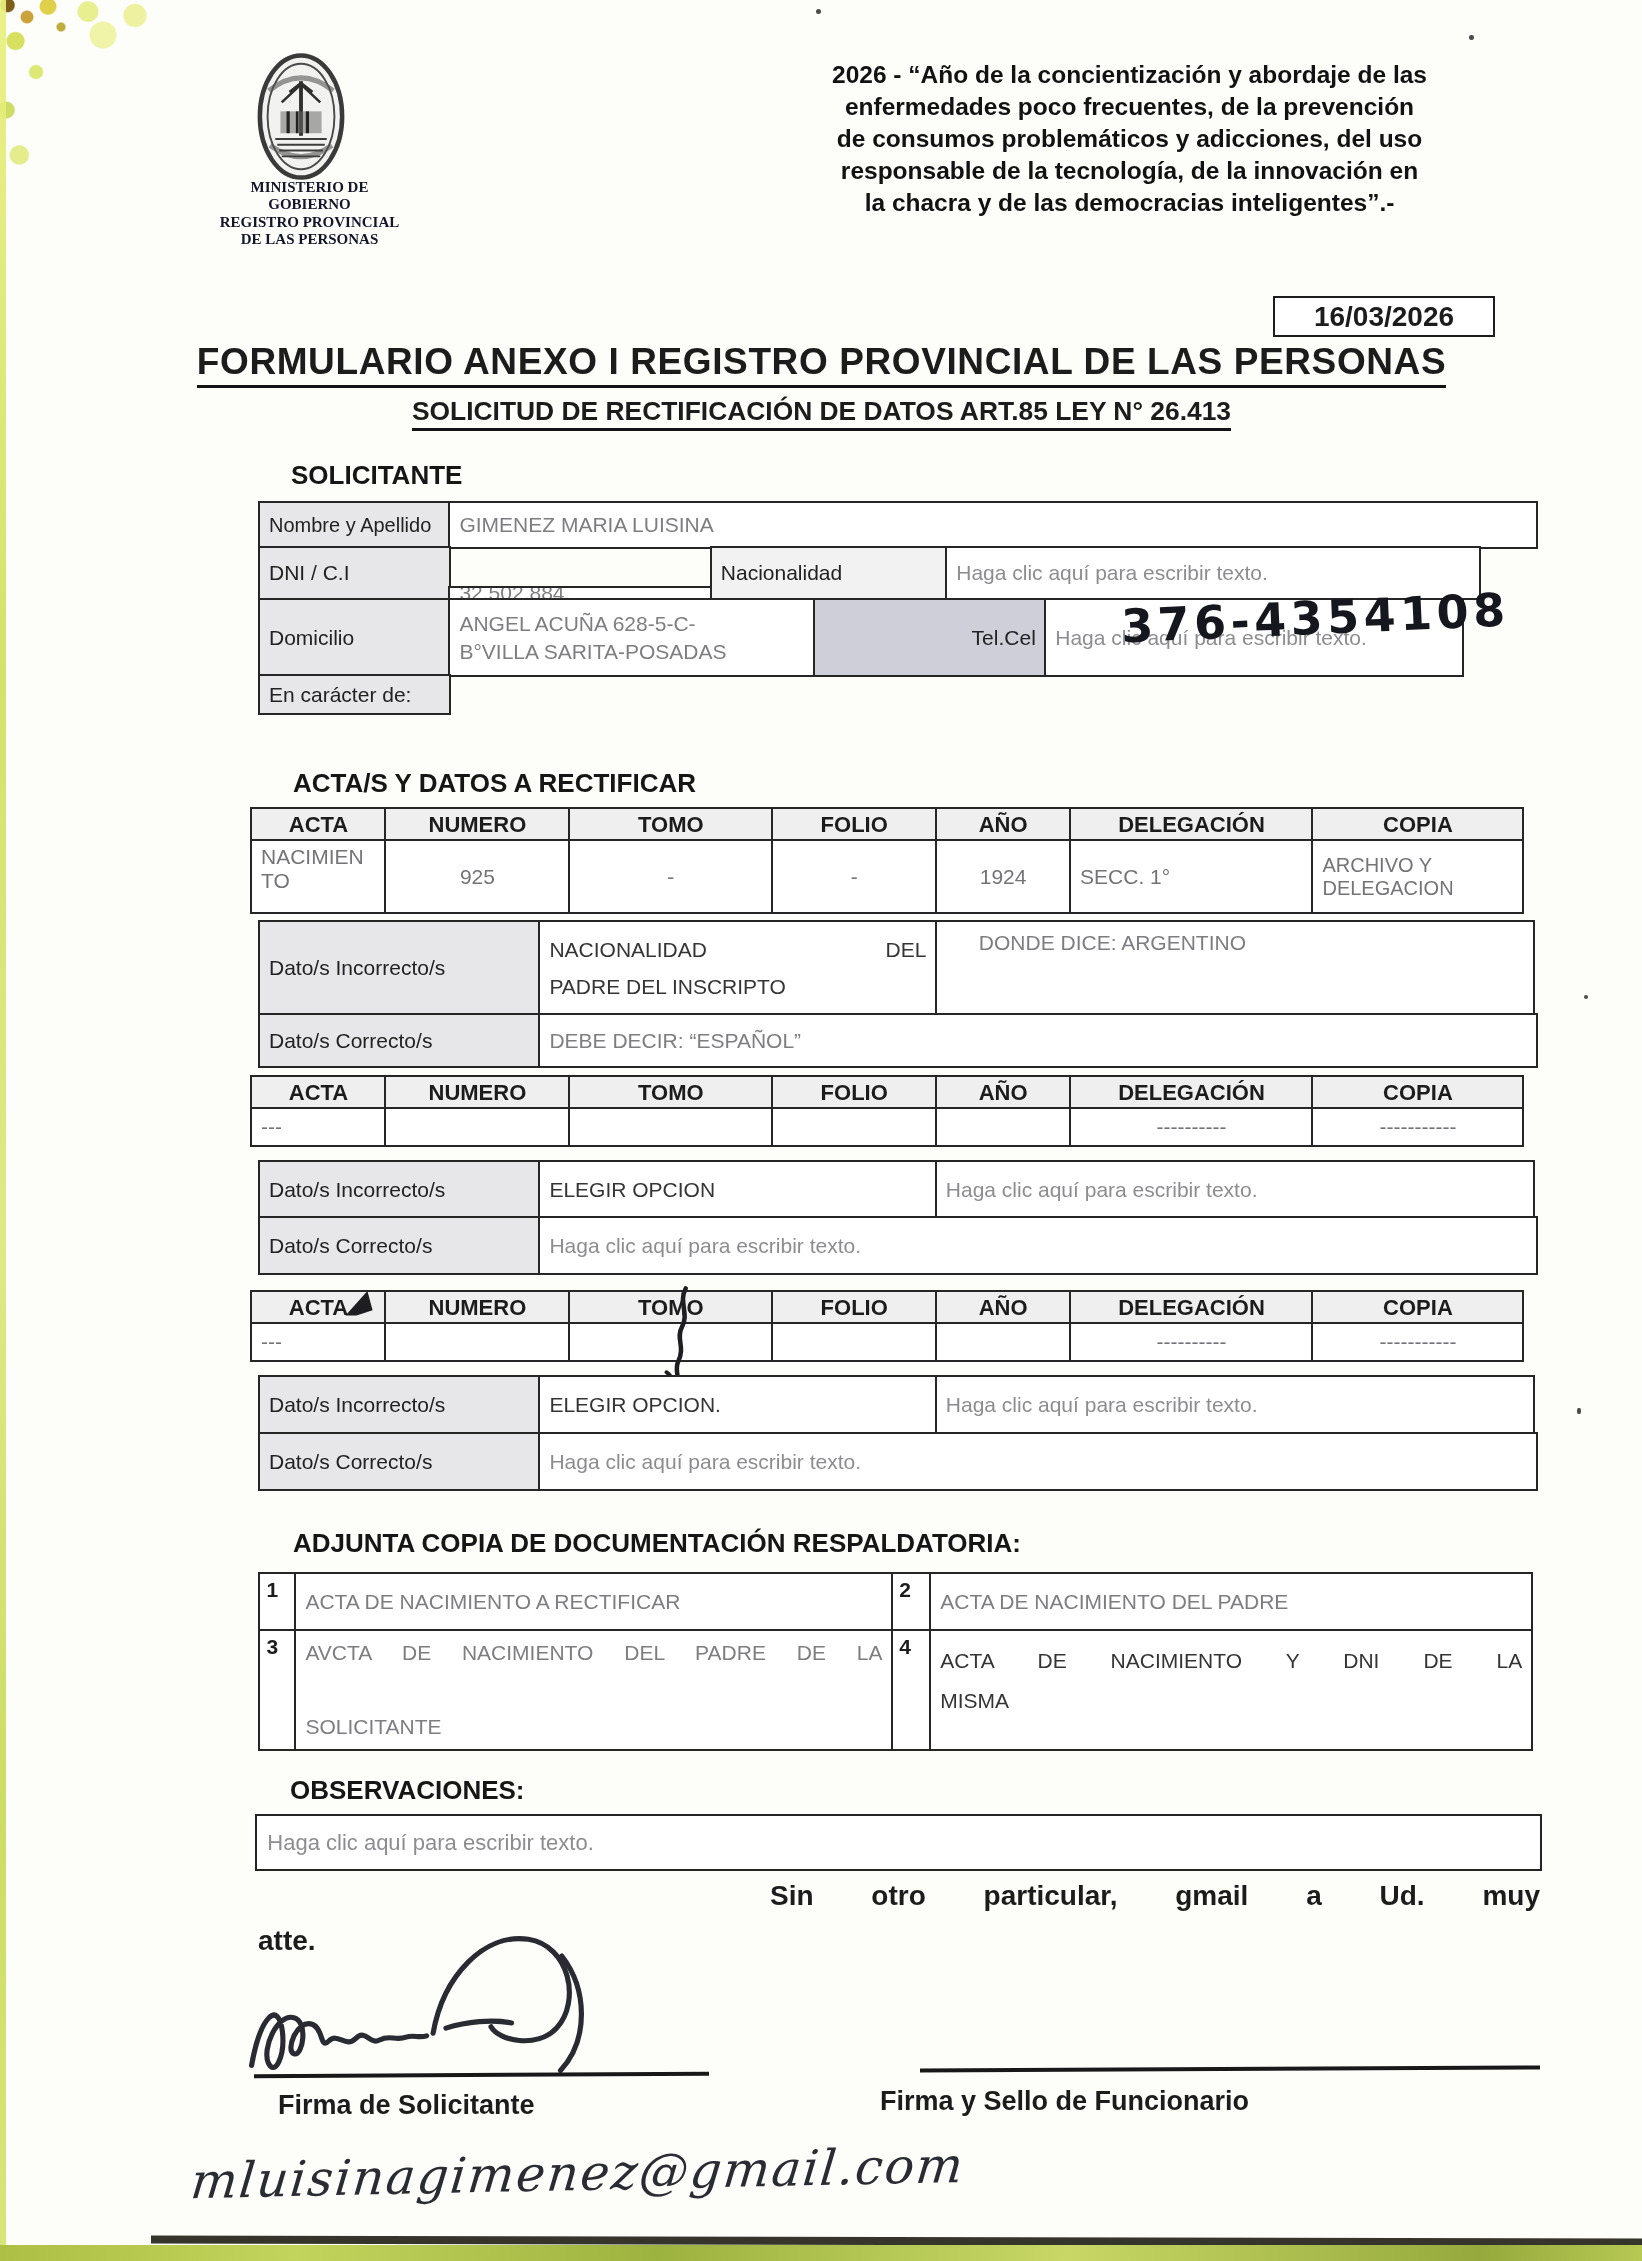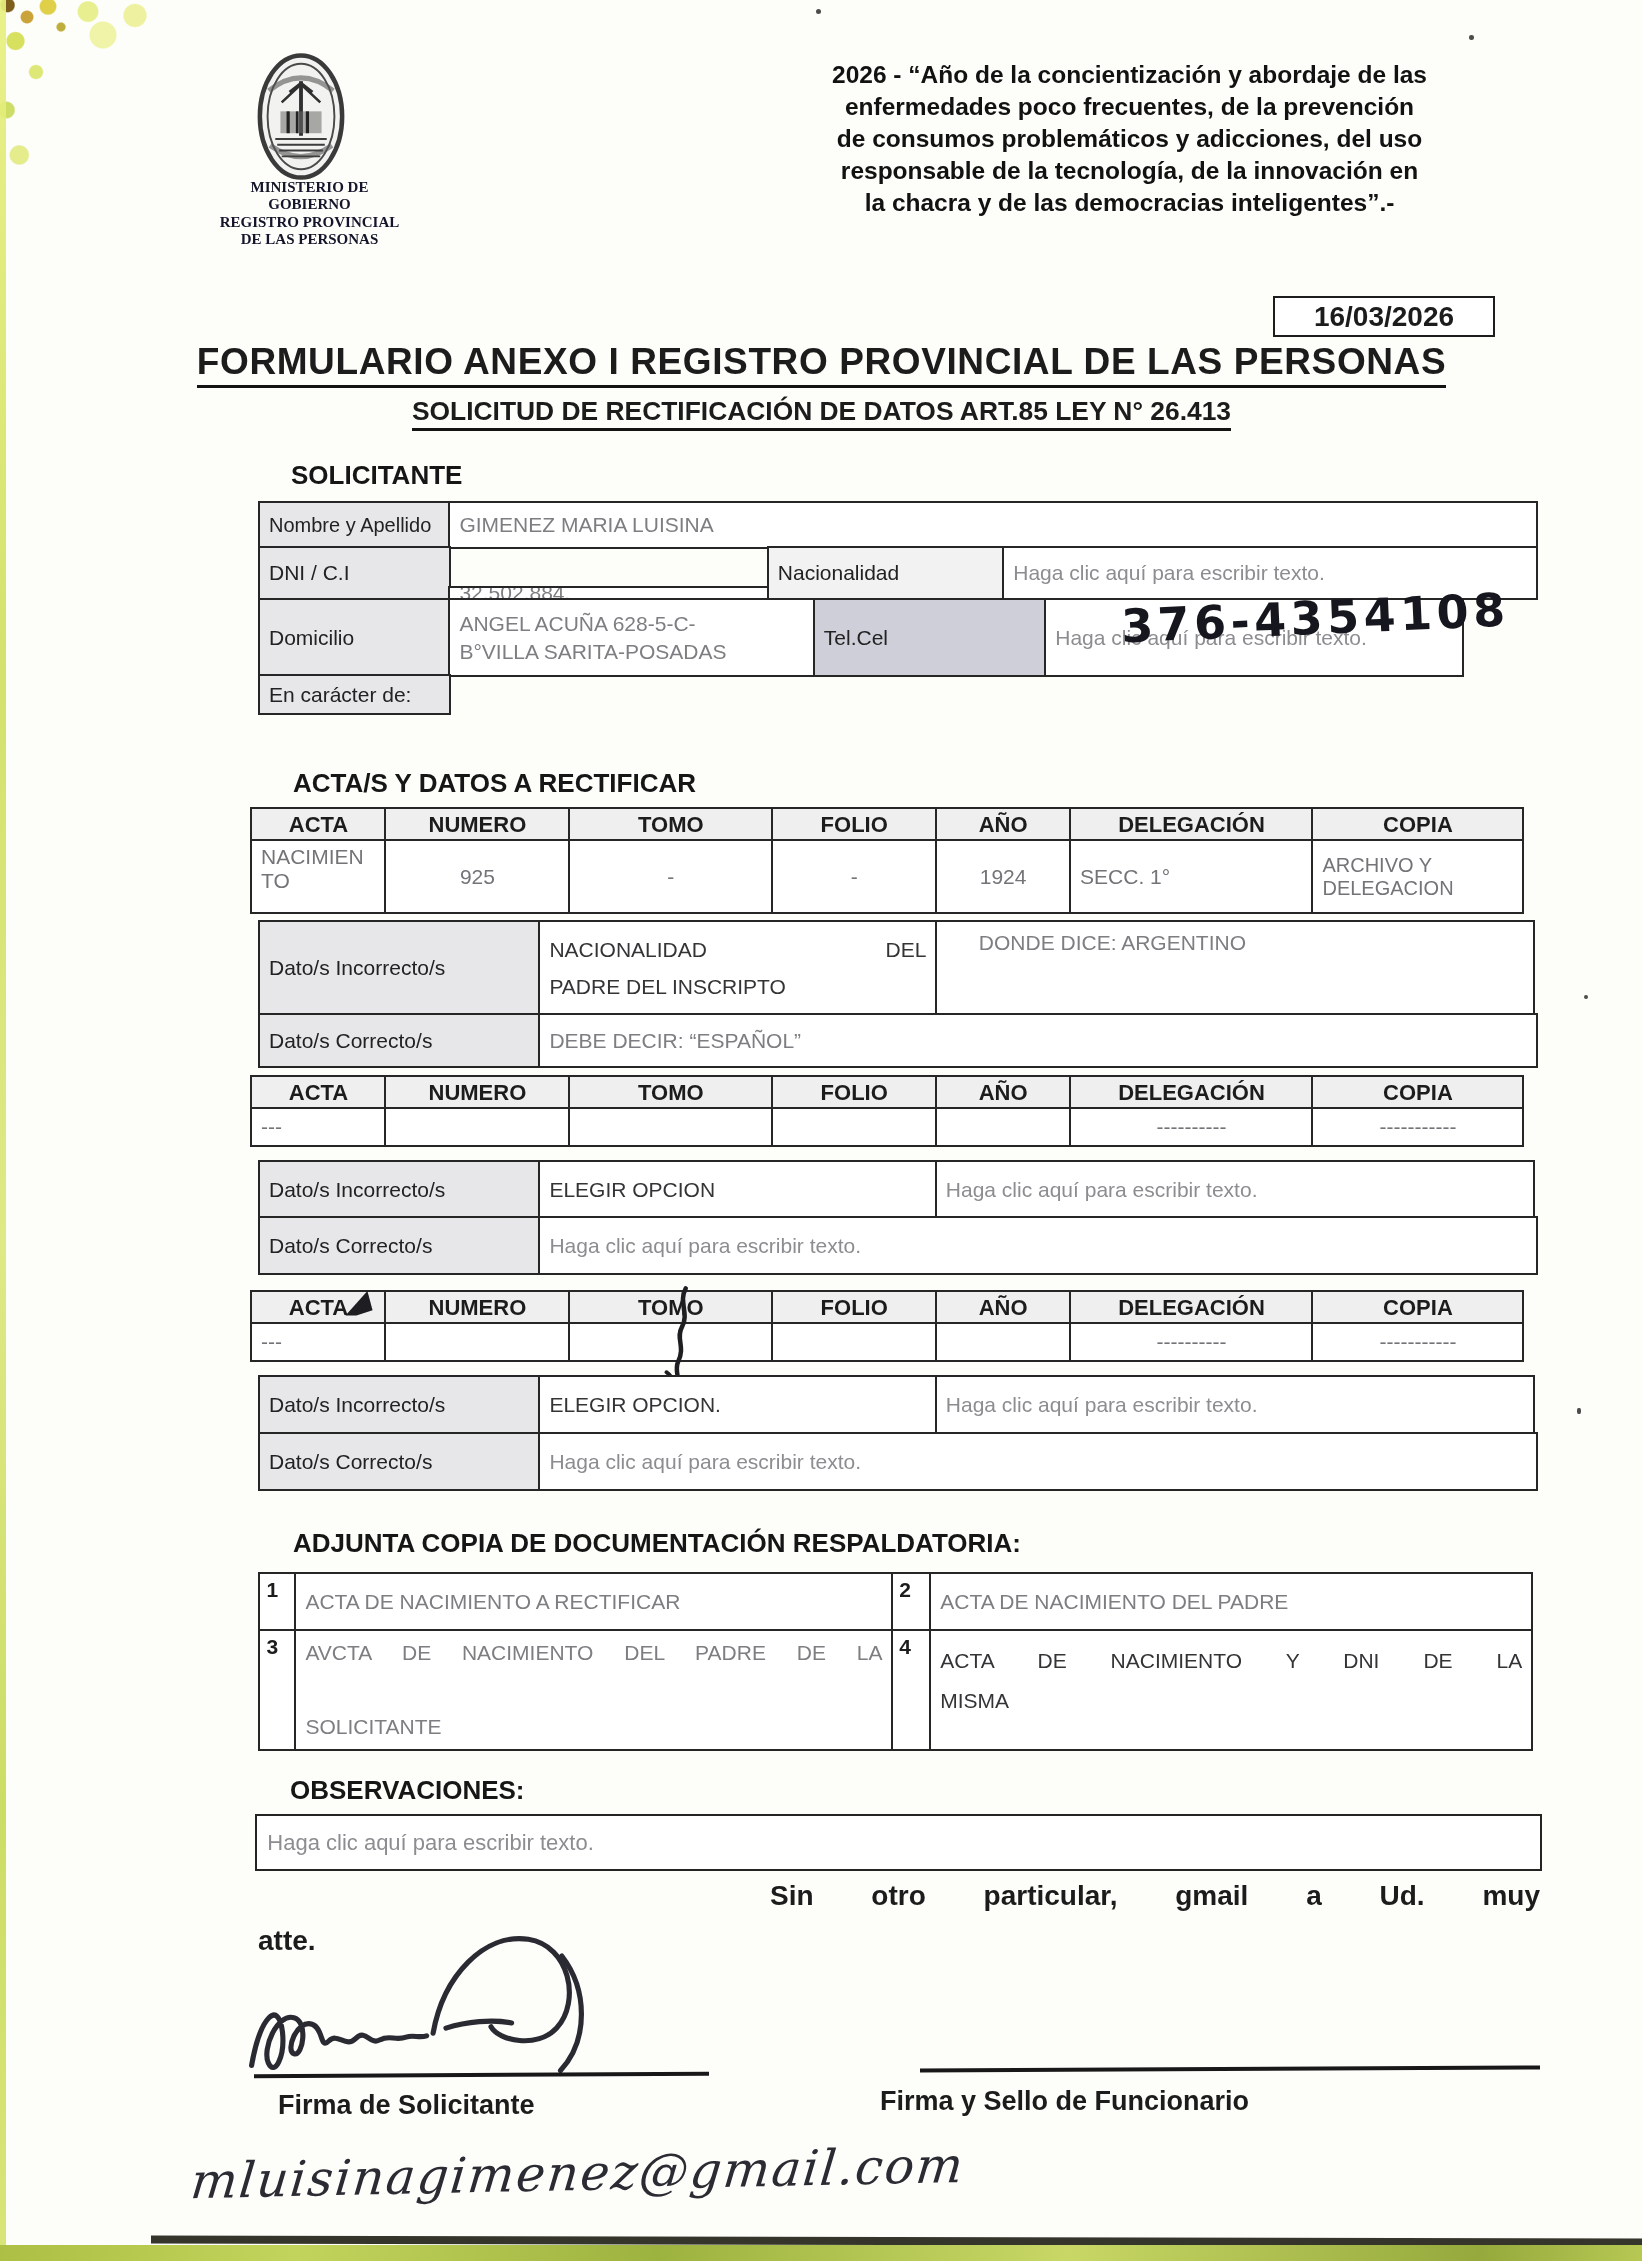--- a/index.html
+++ b/index.html
@@ -106,31 +106,31 @@
 </div>
 
 <div class="abs section-h" style="left:291px;top:460px;">SOLICITANTE</div>
 
 <div class="frow" style="left:258px;top:501px;height:48px;">
   <div class="fc lbl" style="width:193px;font-size:20px;">Nombre y Apellido</div>
   <div class="fc typed" style="width:1090px;">GIMENEZ MARIA LUISINA</div>
 </div>
 <div class="frow" style="left:258px;top:546px;height:54px;">
   <div class="fc lbl" style="width:193px;">DNI / C.I</div>
-  <div class="fc typed" style="width:321px;margin-top:40px;">32.502.884.</div>
+  <div class="fc typed" style="width:264px;margin-top:40px;">32.502.884.</div>
   <div class="fc lbl" style="width:238px;background:#f2f2f3;">Nacionalidad</div>
   <div class="fc ph" style="width:536px;">Haga clic aquí para escribir texto.</div>
 </div>
 <div class="frow" style="left:258px;top:598px;height:79px;">
   <div class="fc lbl" style="width:193px;">Domicilio</div>
   <div class="fc typed" style="width:367px;line-height:28px;">
     <div>ANGEL ACUÑA 628-5-C-</div>
     <div>B°VILLA SARITA-POSADAS</div>
   </div>
-  <div class="fc lbl" style="width:234px;background:#cfcfda;">Tel.Cel</div>
+  <div class="fc lbl" style="width:234px;background:#cfcfda;text-align:right;">Tel.Cel</div>
   <div class="fc ph" style="width:420px;">Haga clic aquí para escribir texto.</div>
 </div>
 <div class="abs" style="left:1121px;top:591px;font-size:46px;font-weight:bold;color:#16161e;letter-spacing:4.5px;transform:rotate(-2.5deg);font-family:'DejaVu Sans',sans-serif;">376-4354108</div>
 <div class="frow" style="left:258px;top:674px;height:41px;">
   <div class="fc lbl" style="width:193px;">En carácter de:</div>
 </div>
 
 <div class="abs section-h" style="left:293px;top:768px;">ACTA/S Y DATOS A RECTIFICAR</div>
 
 <div class="frow" style="left:250px;top:807px;height:35px;">

